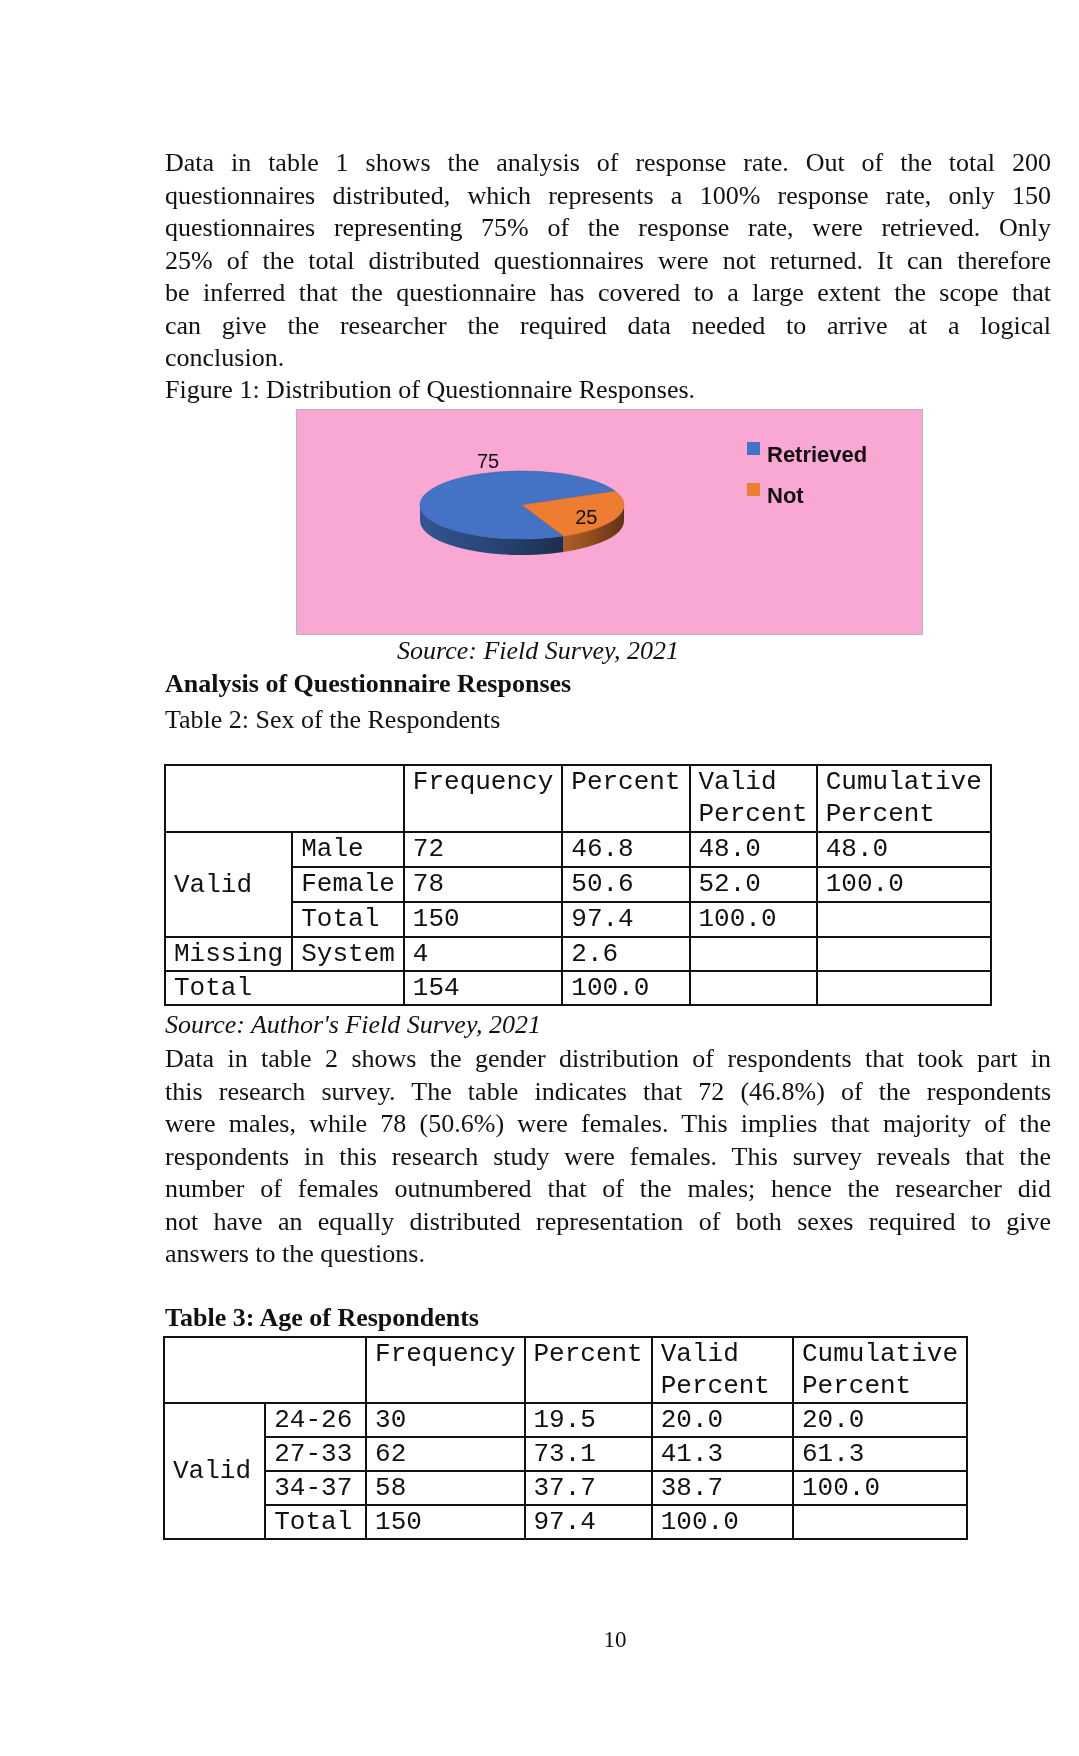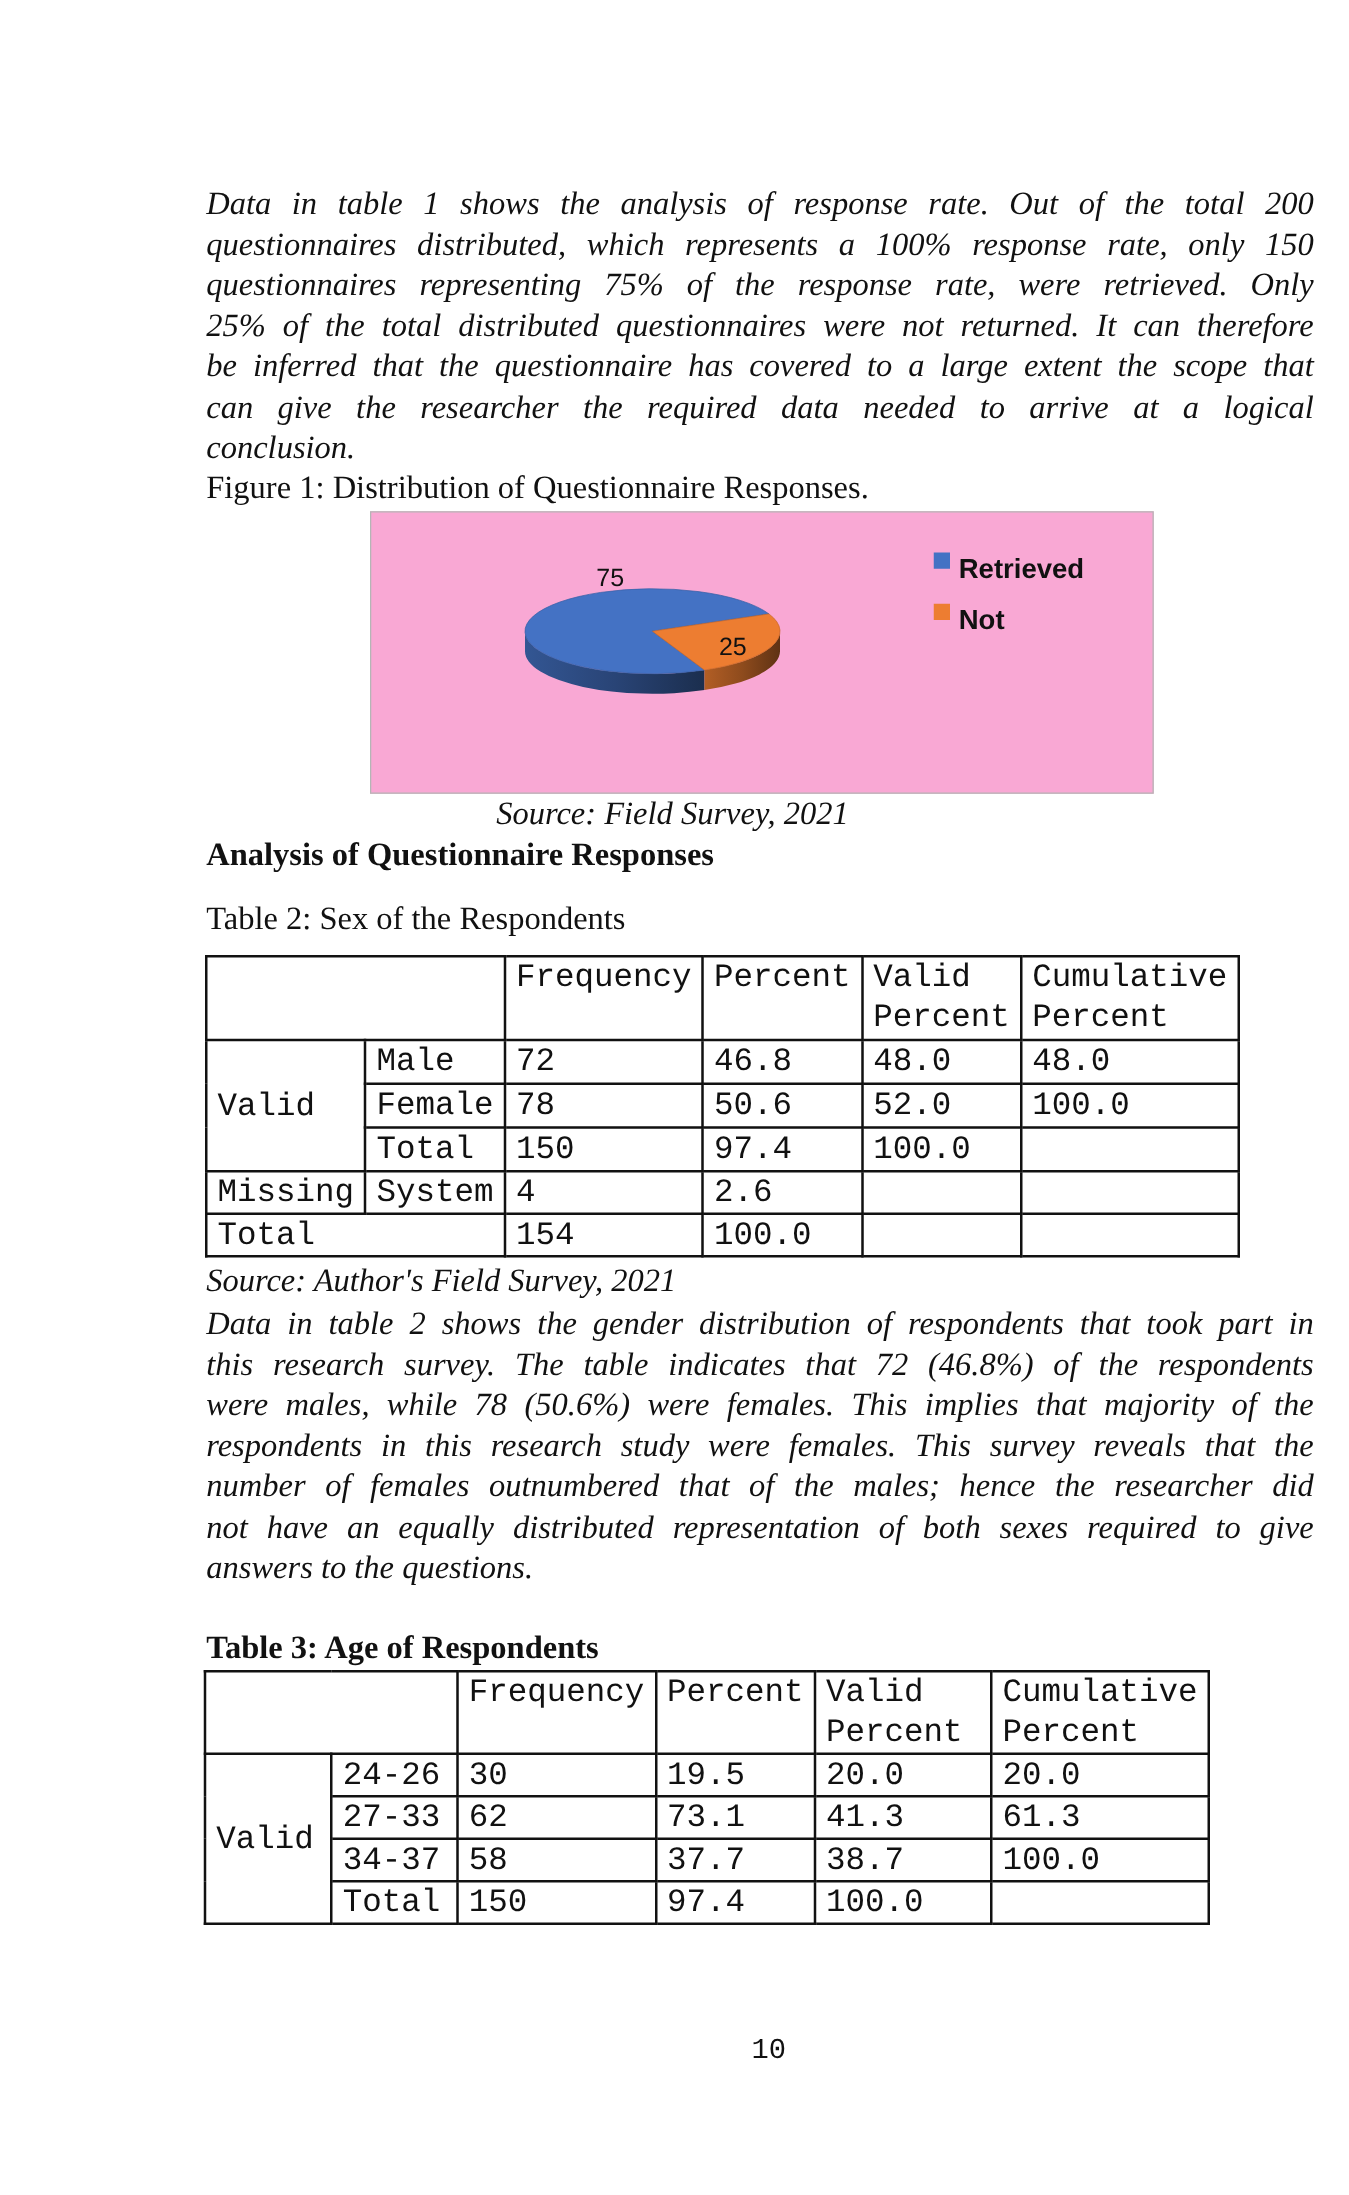--- a/index.html
+++ b/index.html
@@ -1,34 +1,34 @@
 <!DOCTYPE html>
 <html><head>
 <meta charset="utf-8">
 <style>
   html, body { margin: 0; padding: 0; background: #ffffff; }
   body { width: 1079px; height: 1756px; position: relative; overflow: hidden;
          font-family: "Liberation Serif", "DejaVu Serif", serif; color: #111; }
   .para { position: absolute; left: 165px; width: 886px; font-size: 26px; line-height: 32.5px;
-          text-align: justify; margin: 0; font-style: italic; }
+          text-align: justify; margin: 0; }
   .line { display: block; text-align: justify; text-align-last: justify; white-space: nowrap; height: 32.5px; }
   .line.last { text-align-last: left; }
   .caption { position: absolute; font-size: 26px; line-height: 32px; white-space: nowrap; }
   .bold { font-weight: bold; }
   .italic { font-style: italic; }
   .chart-box { position: absolute; left: 296px; top: 409px; width: 627px; height: 226px;
                border: 1.5px solid #b5b5b5; box-sizing: border-box; background: #f9a8d4; }
   .legend { position: absolute; font-family: "Liberation Sans", "DejaVu Sans", sans-serif; font-size: 22px; }
   .legend-item { position: absolute; white-space: nowrap; display: flex; align-items: flex-start; font-weight: bold; }
   .swatch { width: 13px; height: 13px; display: inline-block; margin-right: 7px; box-sizing: border-box; }
   table.t { position: absolute; border-collapse: collapse; font-size: 26px; font-family: Liberation Mono, monospace; }
   table.t td { border: 2px solid #111; padding: 0 8px; vertical-align: top; line-height: 32px; white-space: nowrap; }
   table.t td.mid { vertical-align: middle; }
   .pagenum { position: absolute; left: 594px; top: 1627px; width: 42px; text-align: center;
-             font-family: Liberation Mono, monospace; font-size: 23px; }
+             font-family: Liberation Serif, serif; font-size: 23px; }
 </style>
 </head>
 <body>
 
 <div class="para" style="top:147px;">
   <span class="line">Data in table 1 shows the analysis of response rate. Out of the total 200</span>
   <span class="line">questionnaires distributed, which represents a 100% response rate, only 150</span>
   <span class="line">questionnaires representing 75% of the response rate, were retrieved. Only</span>
   <span class="line">25% of the total distributed questionnaires were not returned. It can therefore</span>
   <span class="line">be inferred that the questionnaire has covered to a large extent the scope that</span>
@@ -68,21 +68,21 @@
       <span class="swatch" style="background:#ed7d31;"></span>
       <span>Not</span>
     </div>
   </div>
 </div>
 
 <div class="caption italic" style="left:397px; top:635px;">Source: Field Survey, 2021</div>
 
 <div class="caption bold" style="left:165px; top:668px;">Analysis of Questionnaire Responses</div>
 
-<div class="caption" style="left:165px; top:719px;font-family:Liberation Serif, serif;">Table 2: Sex of the Respondents</div>
+<div class="caption" style="left:165px; top:704px;font-family:Liberation Serif, serif;">Table 2: Sex of the Respondents</div>
 
 <table class="t" style="left:164px; top:764px; width:816px;">
   <colgroup>
     <col style="width:113px">
       <col style="width:108px">
       <col style="width:138px">
       <col style="width:127px">
       <col style="width:106px">
       <col>
   </colgroup>

